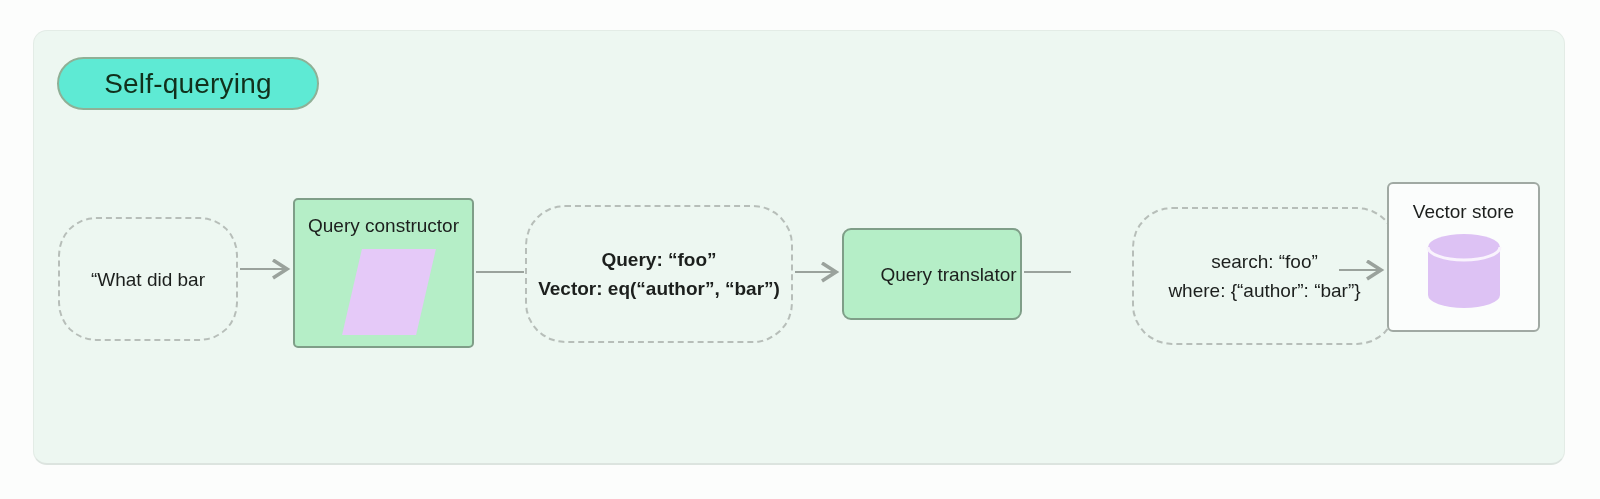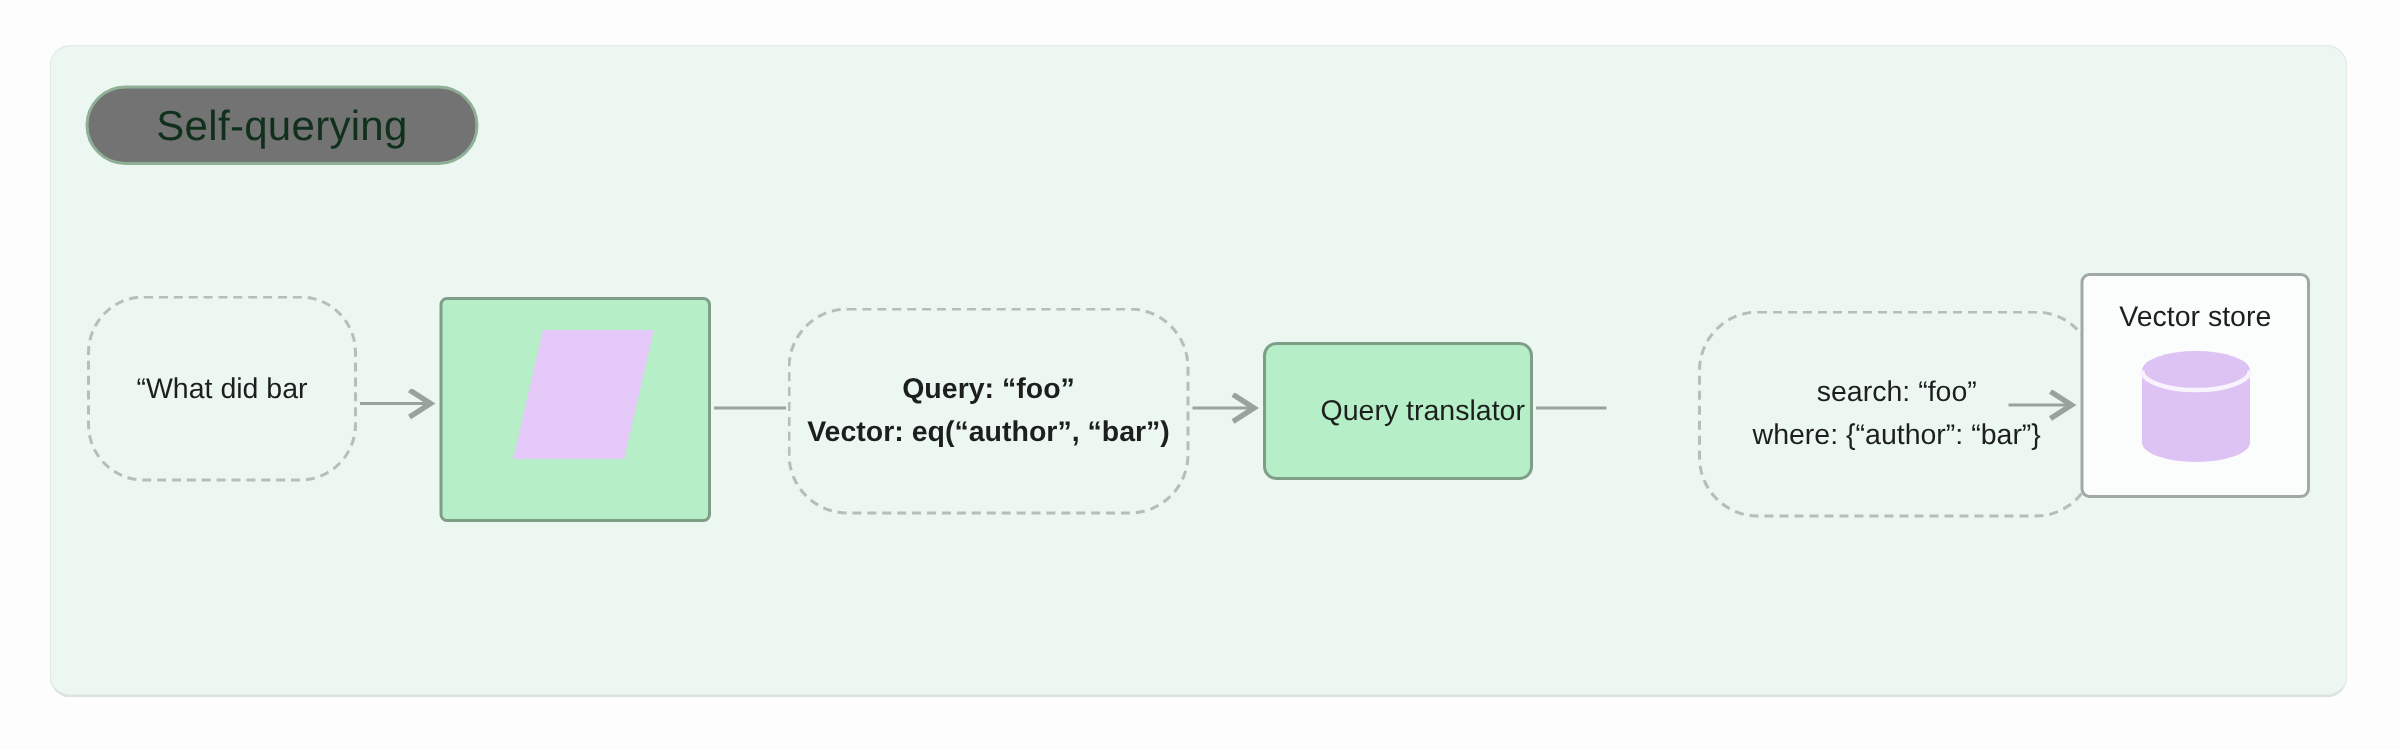--- a/index.html
+++ b/index.html
@@ -16,21 +16,21 @@
     width: 1532px; height: 435px;
     background: #edf7f1;
     border: 1px solid #e3ece6;
     border-bottom: 2px solid #dce4df;
     border-radius: 14px;
   }
   .title-badge {
     position: absolute;
     left: 57px; top: 57px;
     width: 262px; height: 53px;
-    background: #737373;
+    background: #5eead4;
     border: 2px solid #8fb096;
     border-radius: 27px;
     display: flex; align-items: center; justify-content: center;
     font-size: 28px; font-weight: 500;
     color: #11301c;
     letter-spacing: 0.2px;
   }
   .node {
     position: absolute;
     display: flex; flex-direction: column;
@@ -42,21 +42,21 @@
   }
   .node.dashed {
     border: 2px dashed #b7beb9;
     background: transparent;
   }
   .node.green {
     background: #b5eec7;
     border: 2px solid #7f9e88;
   }
   .node-input {
-    left: 58px; top: 197px; width: 180px; height: 124px;
+    left: 58px; top: 217px; width: 180px; height: 124px;
     border-radius: 38px;
   }
   .node-query-constructor {
     left: 293px; top: 198px; width: 181px; height: 150px;
     border-radius: 5px;
     justify-content: flex-start;
     padding-top: 11px;
   }
   .parallelogram {
     width: 74px; height: 86px;
@@ -116,20 +116,21 @@
     <line x1="1024" y1="272" x2="1071" y2="272"></line>
     <line x1="1339" y1="270" x2="1380" y2="270" marker-end="url(#arrowhead)"></line>
   </g>
 </svg>
 
 <div class="node dashed node-input">
   <span>“What did bar</span>
 </div>
 
 <div class="node green node-query-constructor">
+  <span>Query constructor</span>
   <div class="parallelogram"></div>
 </div>
 
 <div class="node dashed node-structured-query">
   <span>Query: “foo”</span>
   <span>Vector: eq(“author”, “bar”)</span>
 </div>
 
 <div class="node green node-query-translator">
   <span>Query translator</span>

